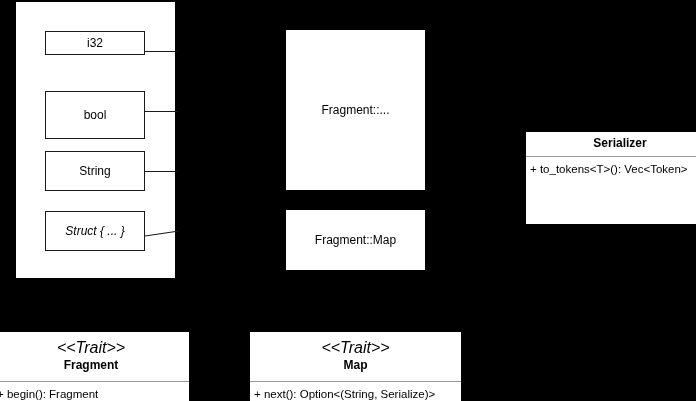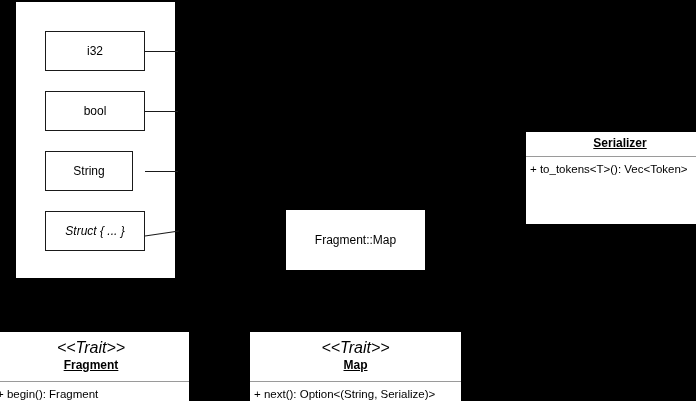--- a/index.html
+++ b/index.html
@@ -83,62 +83,64 @@
     color: #000000;
     line-height: 1.25;
     white-space: nowrap;
   }
   .uml-name {
     font-size: 12px;
     font-weight: bold;
     color: #000000;
     line-height: 1.3;
     white-space: nowrap;
-    text-decoration: underline;
   }
   .uml-body {
     flex: 1 1 auto;
     padding: 5px 4px 4px 4px;
   }
   .uml-member {
     font-size: 11.5px;
     color: #000000;
     line-height: 1.35;
     white-space: nowrap;
   }
 </style>
 </head>
 <body>
 
 <div id="canvas">
 
   <div class="abs panel" style="left:16px; top:2px; width:159px; height:276px;"></div>
 
-  <div class="abs type-box" style="left:45px; top:31px; width:100px; height:40px;">
+  <div class="abs type-box" style="left:45px; top:31px; width:100px; height:24px;">
     <span>i32</span>
   </div>
   <div class="abs connector" style="left:145px; top:51px; width:33px;"></div>
 
-  <div class="abs type-box" style="left:45px; top:91px; width:100px; height:40px;">
+  <div class="abs type-box" style="left:45px; top:91px; width:100px; height:48px;">
     <span>bool</span>
   </div>
   <div class="abs connector" style="left:145px; top:111px; width:33px;"></div>
 
-  <div class="abs type-box" style="left:45px; top:151px; width:88px; height:40px;">
+  <div class="abs type-box" style="left:45px; top:151px; width:100px; height:40px;">
     <span>String</span>
   </div>
   <div class="abs connector" style="left:145px; top:171px; width:33px;"></div>
 
   <div class="abs type-box" style="left:45px; top:211px; width:100px; height:40px;font-style:italic;">
     <span>Struct { ... }</span>
   </div>
   <svg class="abs connector-slope" style="left:145px; top:226px; width:34px; height:14px;" viewBox="0 0 34 14">
     <line x1="0" y1="10" x2="34" y2="5" stroke="#1a1a1a" stroke-width="1.2"></line>
   </svg>
 
+  <div class="abs plain-box" style="left:286px; top:30px; width:139px; height:160px;">
+    <span>Fragment::...</span>
+  </div>
 
   <div class="abs plain-box" style="left:286px; top:210px; width:139px; height:60px;">
     <span>Fragment::Map</span>
   </div>
 
   <div class="abs uml" style="left:525px; top:131px; width:190px; height:94px;">
     <div class="uml-header" style="padding-top:4px; padding-bottom:4px;">
       <span class="uml-name">Serializer</span>
     </div>
     <div class="uml-body">

